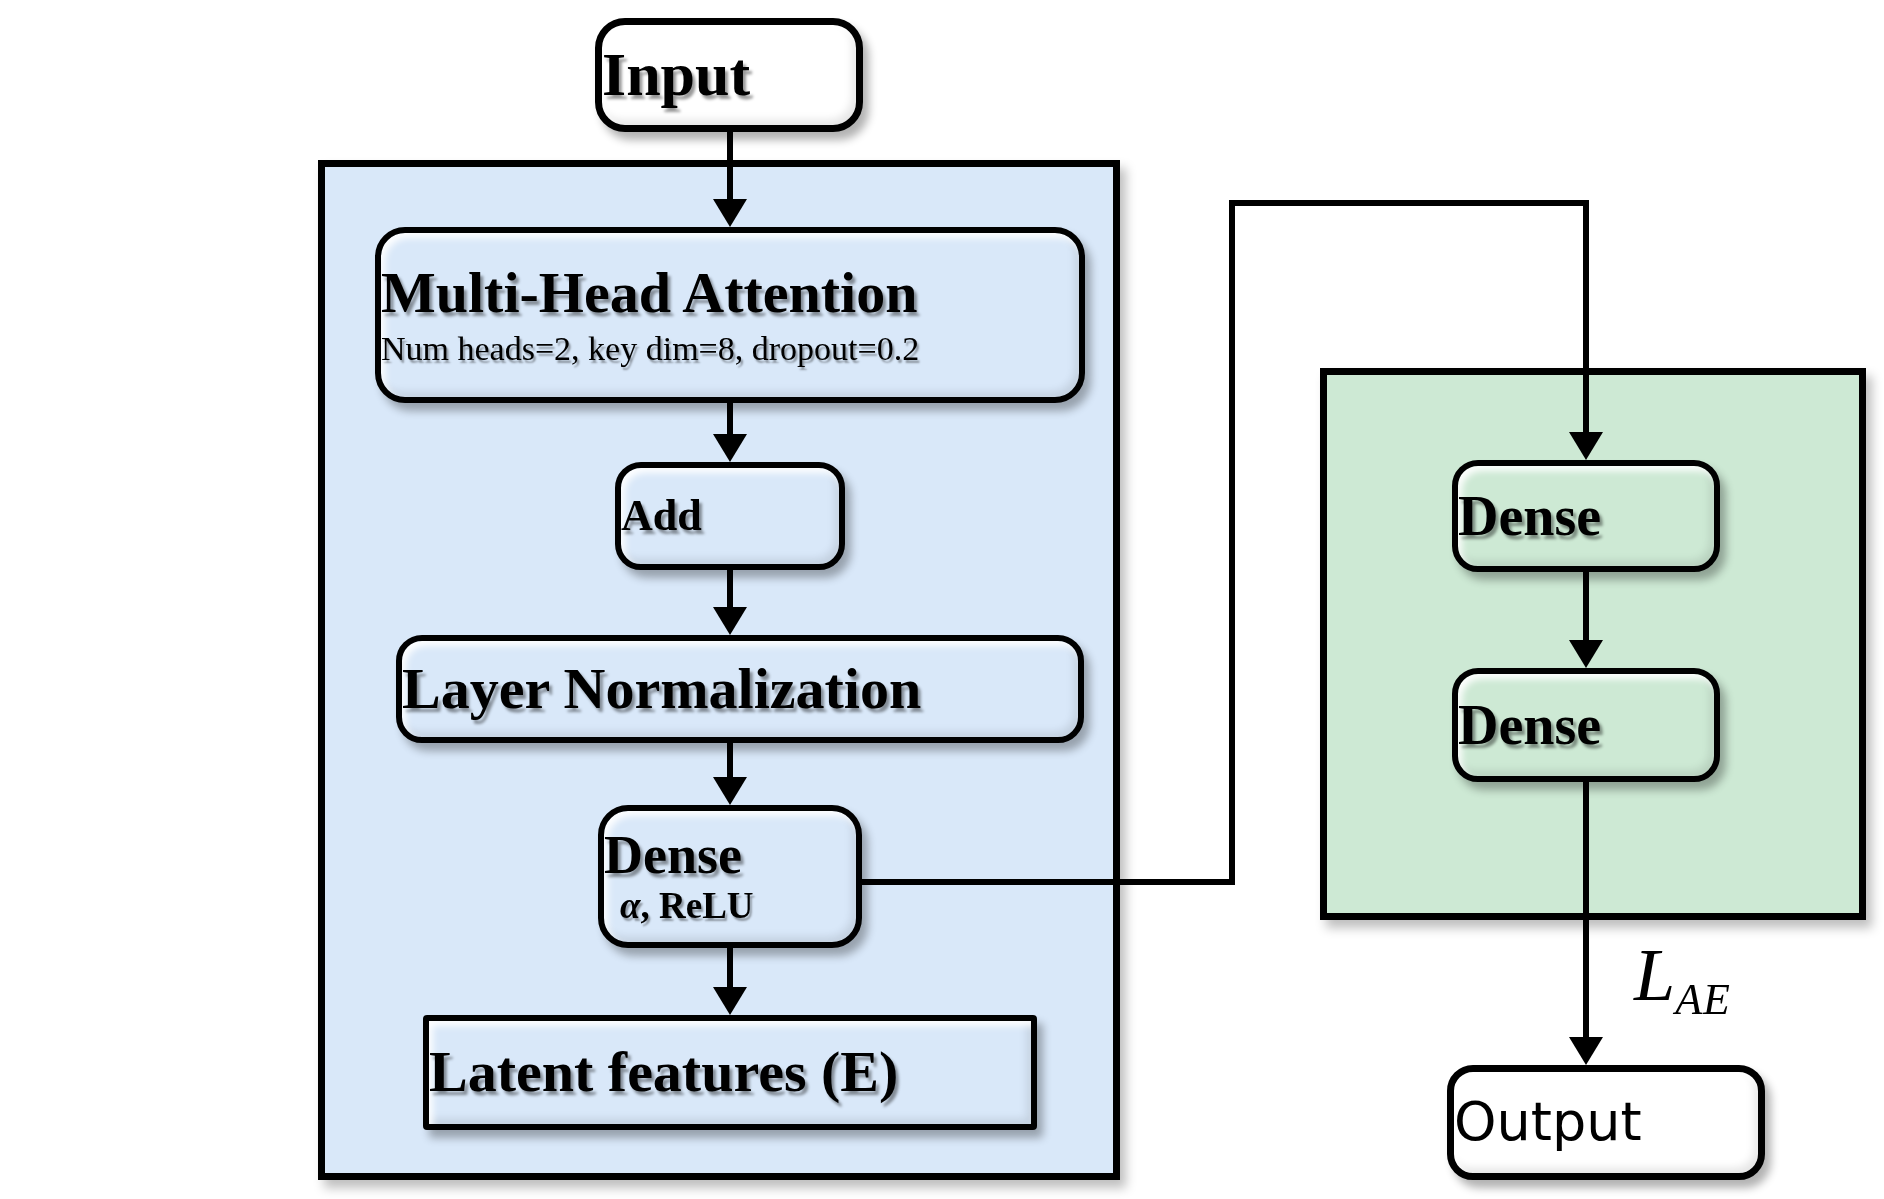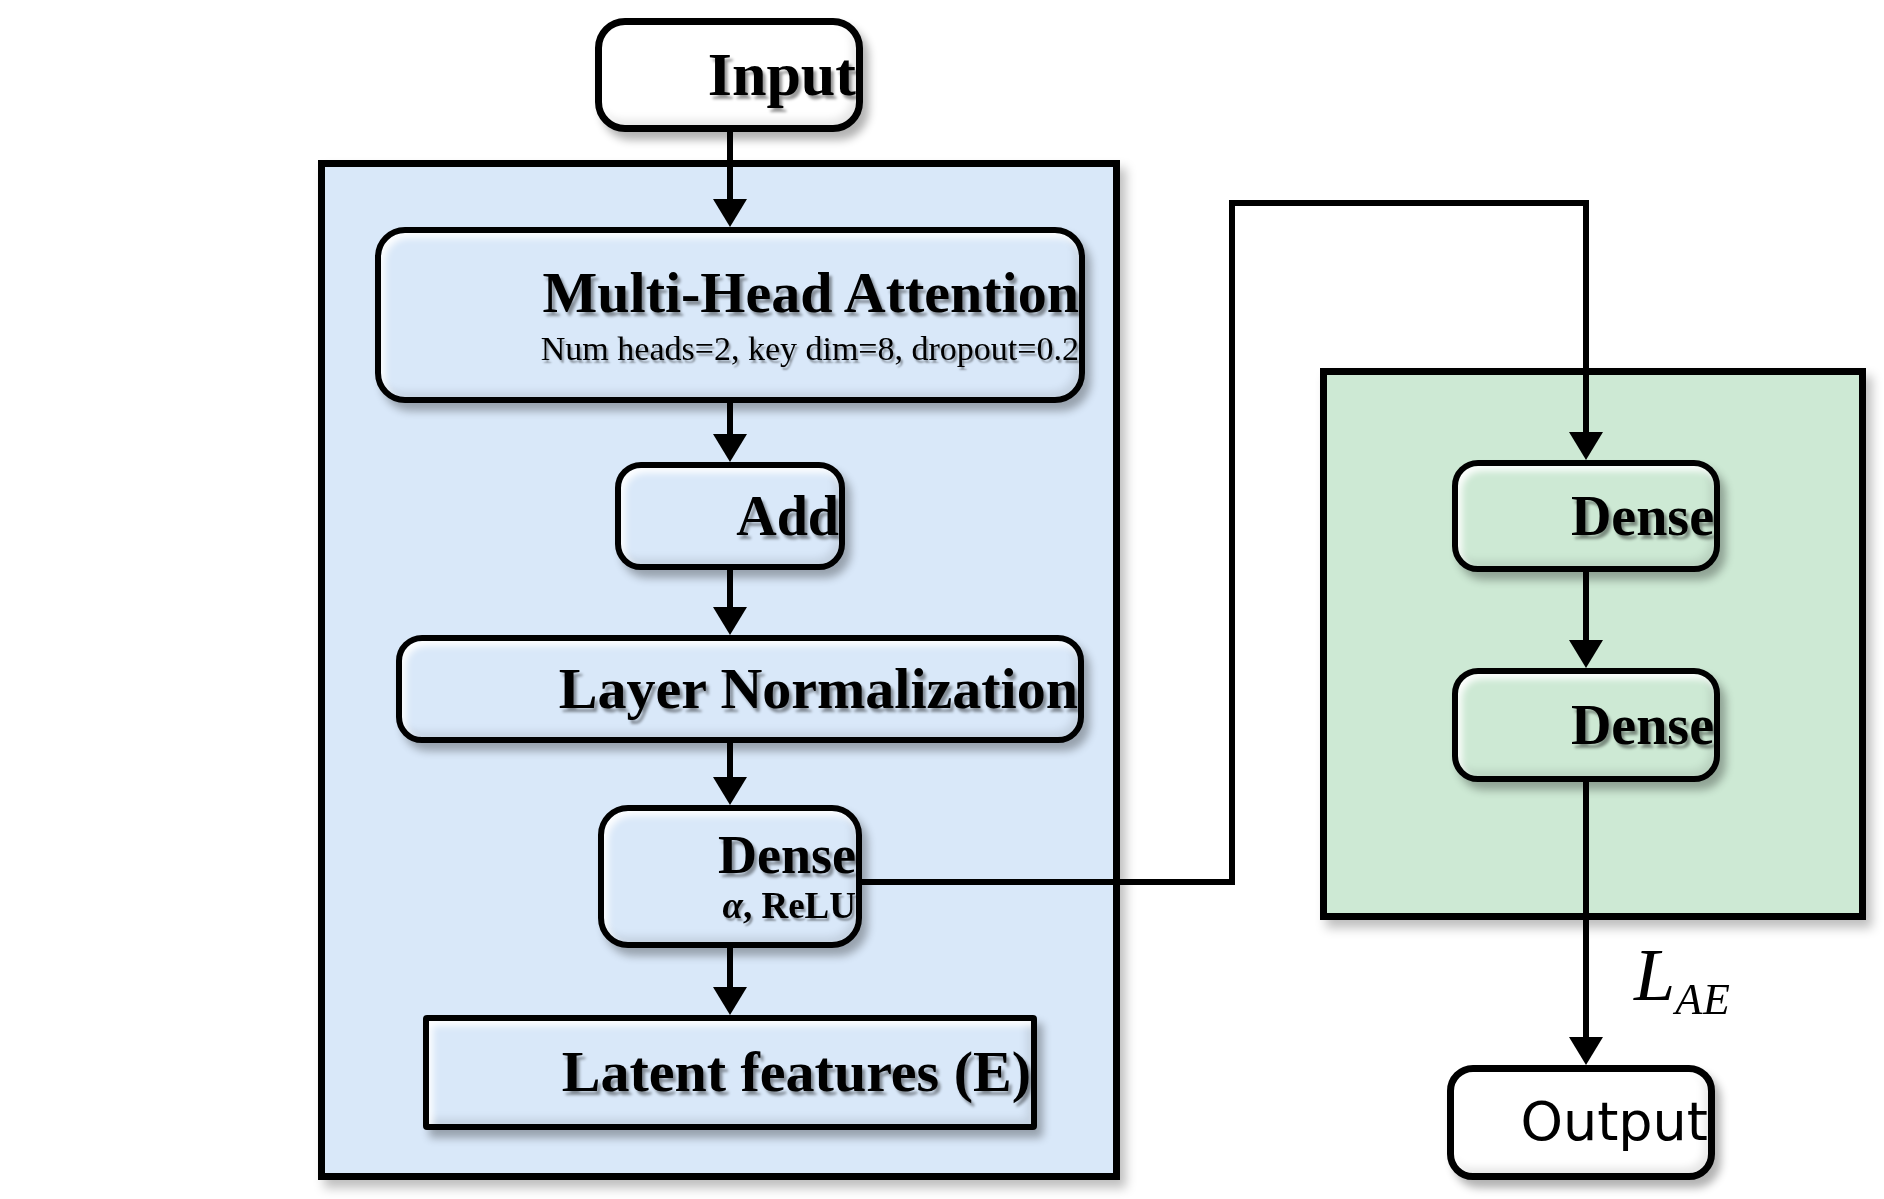--- a/index.html
+++ b/index.html
@@ -25,21 +25,21 @@
   }
   .region.encoder{ background:var(--encoder-fill); left:318px; top:160px; width:802px; height:1020px; }
   .region.decoder{ background:var(--decoder-fill); left:1320px; top:368px; width:546px; height:552px; }
 
   
   .node{
     position:absolute;
     box-sizing:border-box;
     border:6px solid var(--line);
     display:flex;flex-direction:column;
-    align-items:flex-end;justify-content:center;
+    align-items:flex-start;justify-content:center;
     text-align:center;
     z-index:3;
     box-shadow:6px 8px 9px rgba(0,0,0,0.30),
                inset 4px 5px 7px rgba(255,255,255,0.95),
                inset -4px -5px 9px rgba(0,0,0,0.10);
   }
   .node.blue { background:var(--encoder-fill); }
   .node.green{ background:var(--decoder-fill); }
   .node.white{ background:var(--io-fill); }
 
@@ -56,33 +56,33 @@
     text-shadow:2px 3px 2px rgba(0,0,0,0.35);
     white-space:nowrap;
   }
 
   .n-input { left:595px; top:18px;  width:268px; height:114px; border-radius:30px; border-width:7px;}
   .n-input .t-title{ font-size:62px; }
   .n-mha   { left:375px; top:227px; width:710px; height:176px; border-radius:30px; }
   .n-mha .t-title{ font-size:58px; }
   .n-mha .t-sub{ font-size:34px; margin-top:6px; }
   .n-add   { left:615px; top:462px; width:230px; height:108px; border-radius:26px; }
-  .n-add .t-title{ font-size:56px;margin-left:10px; }
+  .n-add .t-title{ font-size:44px; }
   .n-ln    { left:396px; top:635px; width:688px; height:108px; border-radius:26px; }
   .n-ln .t-title{ font-size:58px; }
   .n-dense { left:598px; top:805px; width:264px; height:143px; border-radius:30px; }
   .n-dense .t-title{ font-size:54px; }
   .n-dense .t-sub{ font-size:37px; font-weight:bold; margin-top:2px;margin-left:16px; }
   .n-dense .alpha{ font-style:italic; }
   .n-latent{ left:423px; top:1015px; width:614px; height:115px; border-radius:4px; }
   .n-latent .t-title{ font-size:58px; }
   .n-dd1   { left:1452px; top:460px; width:268px; height:112px; border-radius:26px; }
   .n-dd2   { left:1452px; top:668px; width:268px; height:114px; border-radius:26px; }
   .n-dd1 .t-title,.n-dd2 .t-title{ font-size:56px; }
-  .n-output{ left:1447px; top:1065px; width:268px; height:115px; border-radius:26px; border-width:7px;}
+  .n-output{ left:1447px; top:1065px; width:318px; height:115px; border-radius:26px; border-width:7px;}
   .n-output .t-title{
     font-family:"DejaVu Sans", sans-serif;
     font-weight:normal;
     font-size:54px;
     text-shadow:none;
   }
 
   
   .encoder-label{
     position:absolute; left:22px; top:592px;

